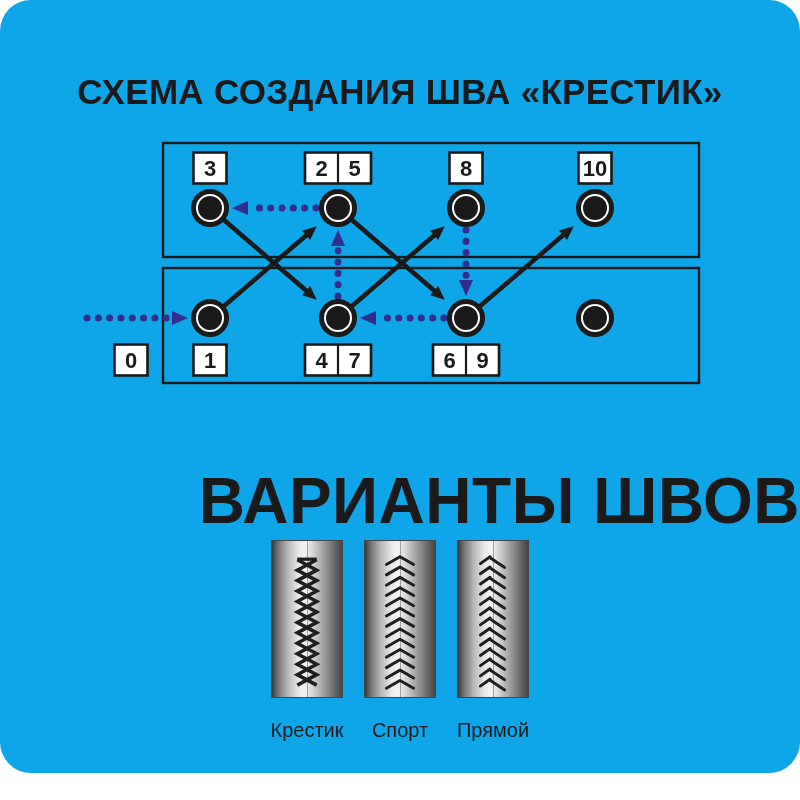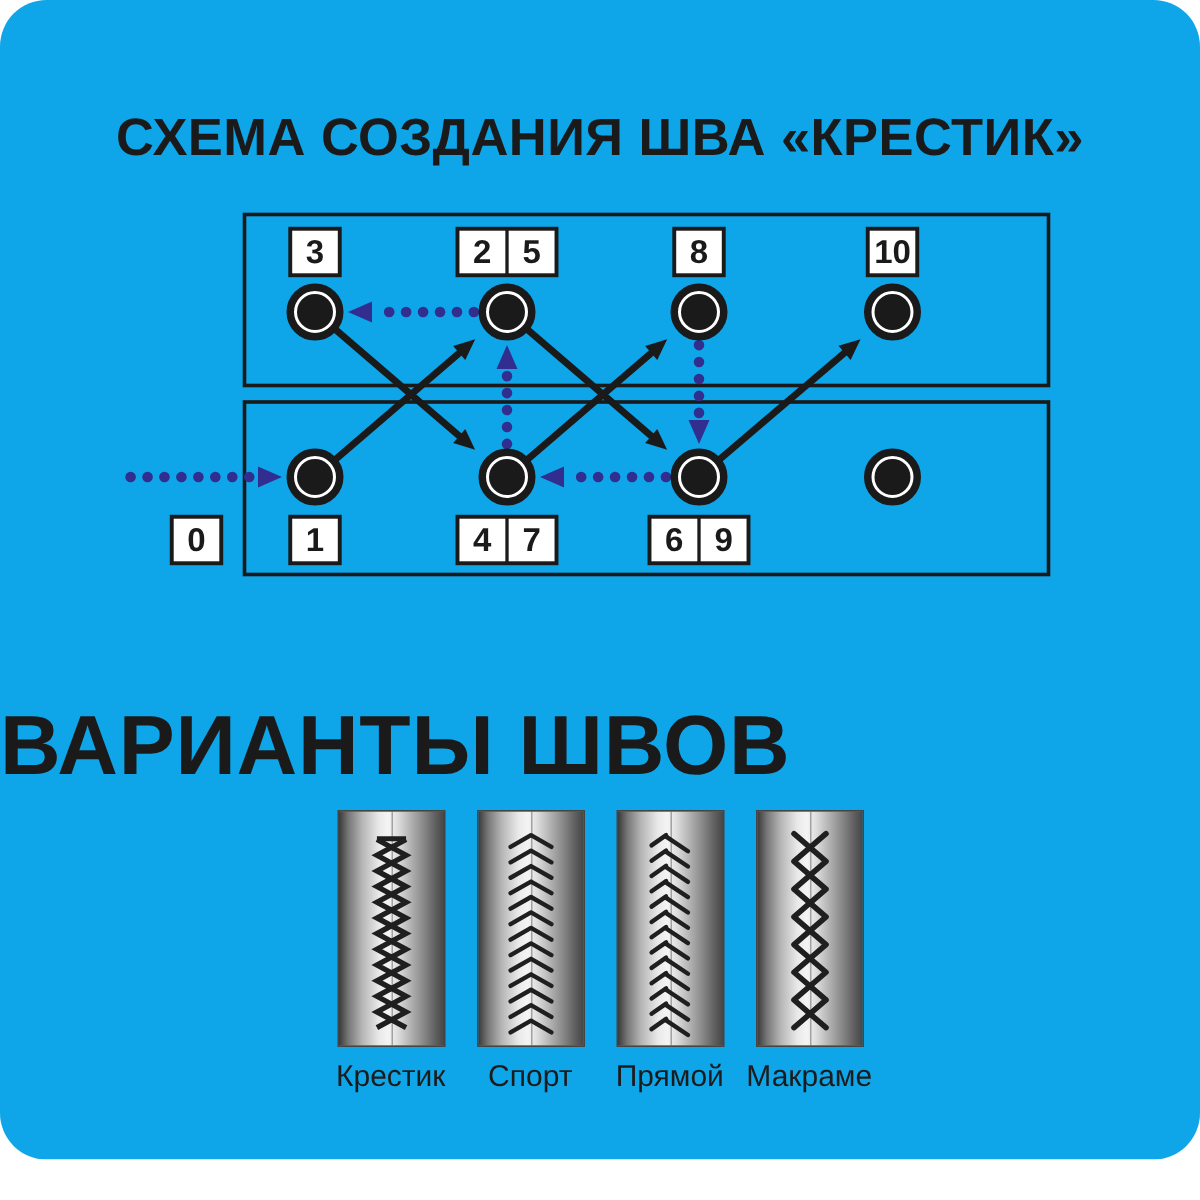--- a/index.html
+++ b/index.html
@@ -1,26 +1,26 @@
 <!DOCTYPE html>
 <html><head>
 <meta charset="utf-8">
 <style>
   html,body{margin:0;padding:0;background:#fff;}
   .page{position:relative;width:800px;height:773px;background:#0ea5e9;overflow:hidden;
         font-family:"Liberation Sans",sans-serif;color:#1a1a1a;border-radius:31px;}
   .title1{position:absolute;left:0;right:0;top:72px;text-align:center;
           font-size:35px;font-weight:bold;letter-spacing:.3px;white-space:nowrap;}
-  .title2{position:absolute;left:0;right:0;top:464px;text-align:left;
-          font-size:56px;font-weight:bold;letter-spacing:.5px;white-space:nowrap;}
+  .title2{position:absolute;left:0;right:0;top:464px;text-align:right;
+          font-size:64px;font-weight:bold;letter-spacing:.5px;white-space:nowrap;}
   #scheme-svg{position:absolute;left:0;top:0;width:800px;height:430px;}
   #scheme-svg text{font-family:"Liberation Sans",sans-serif;font-weight:bold;font-size:22px;}
   .variants{position:absolute;left:0;top:540px;width:800px;display:flex;
             justify-content:center;gap:21px;}
-  .variant{width:72px;display:flex;flex-direction:column;align-items:center;}
+  .variant{width:72px;display:flex;flex-direction:column;align-items:center;gap:12px;}
   .cylinder{position:relative;width:72px;height:158px;border:1px solid #454545;box-sizing:border-box;
      background:linear-gradient(90deg,#3a3a3a 0%,#777 9%,#b5b5b5 22%,#e9e9e9 38%,#f4f4f4 47%,
                 #dddddd 56%,#b3b3b3 68%,#8a8a8a 80%,#5f5f5f 92%,#464646 100%);}
   .cylinder::after{content:'';position:absolute;left:50%;top:0;bottom:0;width:1px;
      background:rgba(90,90,90,.5);}
   .cylinder svg{position:absolute;left:0;top:0;width:100%;height:100%;z-index:2;}
   .variant-label{margin-top:9px;font-size:20px;color:#1c1c1c;text-align:center;white-space:nowrap;}
 </style>
 </head>
 <body>
@@ -147,23 +147,14 @@
             <line x1="23" y1="127" x2="33" y2="120" stroke="#1f1f1f" stroke-width="3" stroke-linecap="round"></line>
             <line x1="33" y1="121" x2="48" y2="131" stroke="#1f1f1f" stroke-width="3" stroke-linecap="round"></line>
             <line x1="23" y1="137.5" x2="33" y2="130.5" stroke="#1f1f1f" stroke-width="3" stroke-linecap="round"></line>
             <line x1="33" y1="131.5" x2="48" y2="141.5" stroke="#1f1f1f" stroke-width="3" stroke-linecap="round"></line>
             <line x1="23" y1="148" x2="33" y2="141" stroke="#1f1f1f" stroke-width="3" stroke-linecap="round"></line>
             <line x1="33" y1="142" x2="48" y2="152" stroke="#1f1f1f" stroke-width="3" stroke-linecap="round"></line>
           </svg>
         </div>
         <div class="variant-label">Прямой</div>
       </div>
-      <div class="variant">
-        <div class="cylinder">
-          <svg viewBox="0 0 72 158">
-            <polyline points="25,14 47,33 25,52 47,71 25,90 47,109 25,128 47,147" fill="none" stroke="#1f1f1f" stroke-width="3.8" stroke-linejoin="round" stroke-linecap="round"></polyline>
-            <polyline points="47,14 25,33 47,52 25,71 47,90 25,109 47,128 25,147" fill="none" stroke="#1f1f1f" stroke-width="3.8" stroke-linejoin="round" stroke-linecap="round"></polyline>
-          </svg>
-        </div>
-        <div class="variant-label">Макраме</div>
-      </div>
     </div>
 </div>
 
 </body></html>

